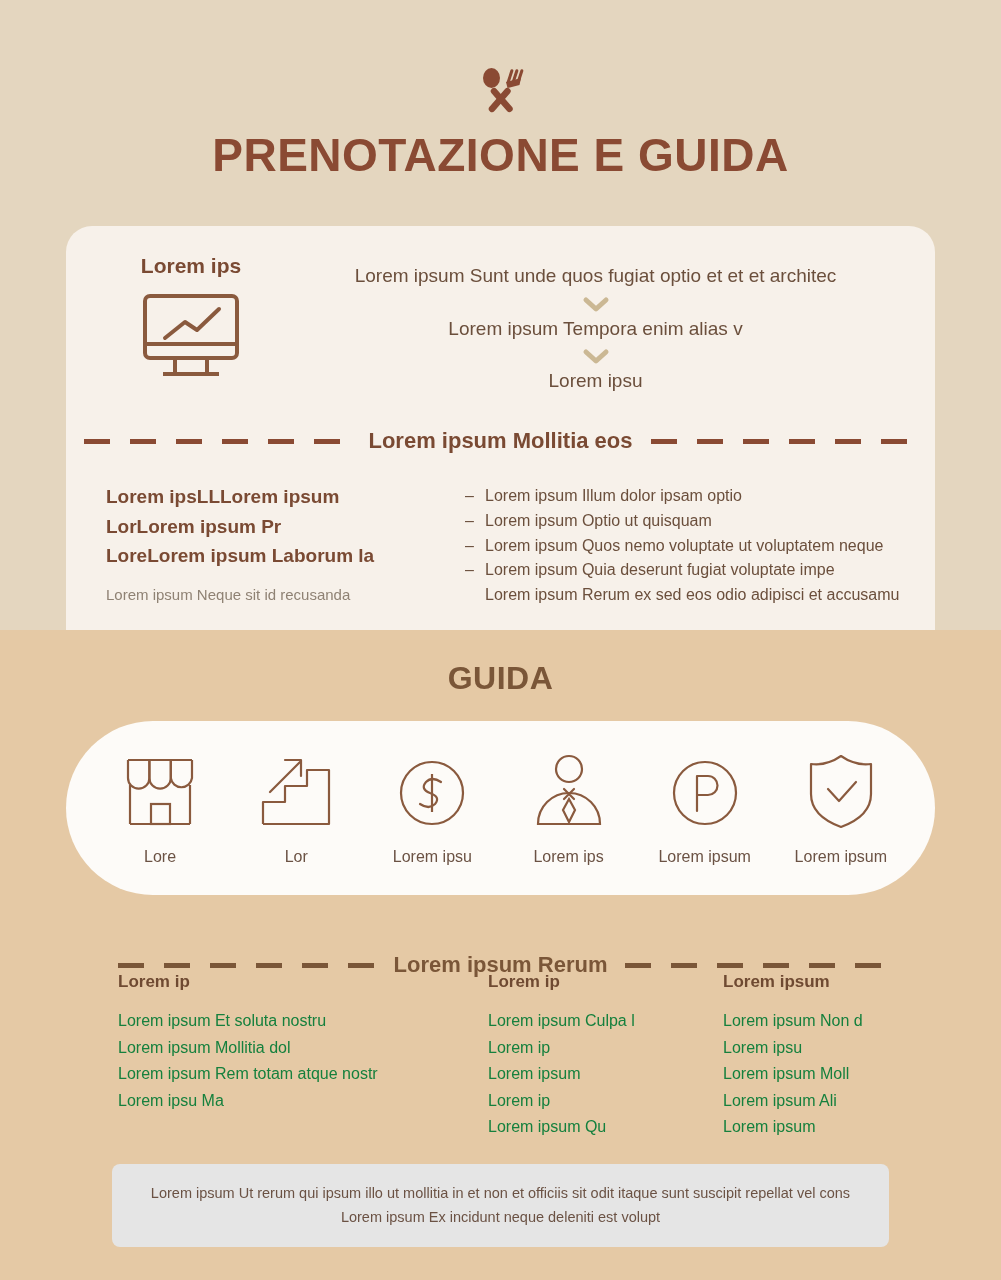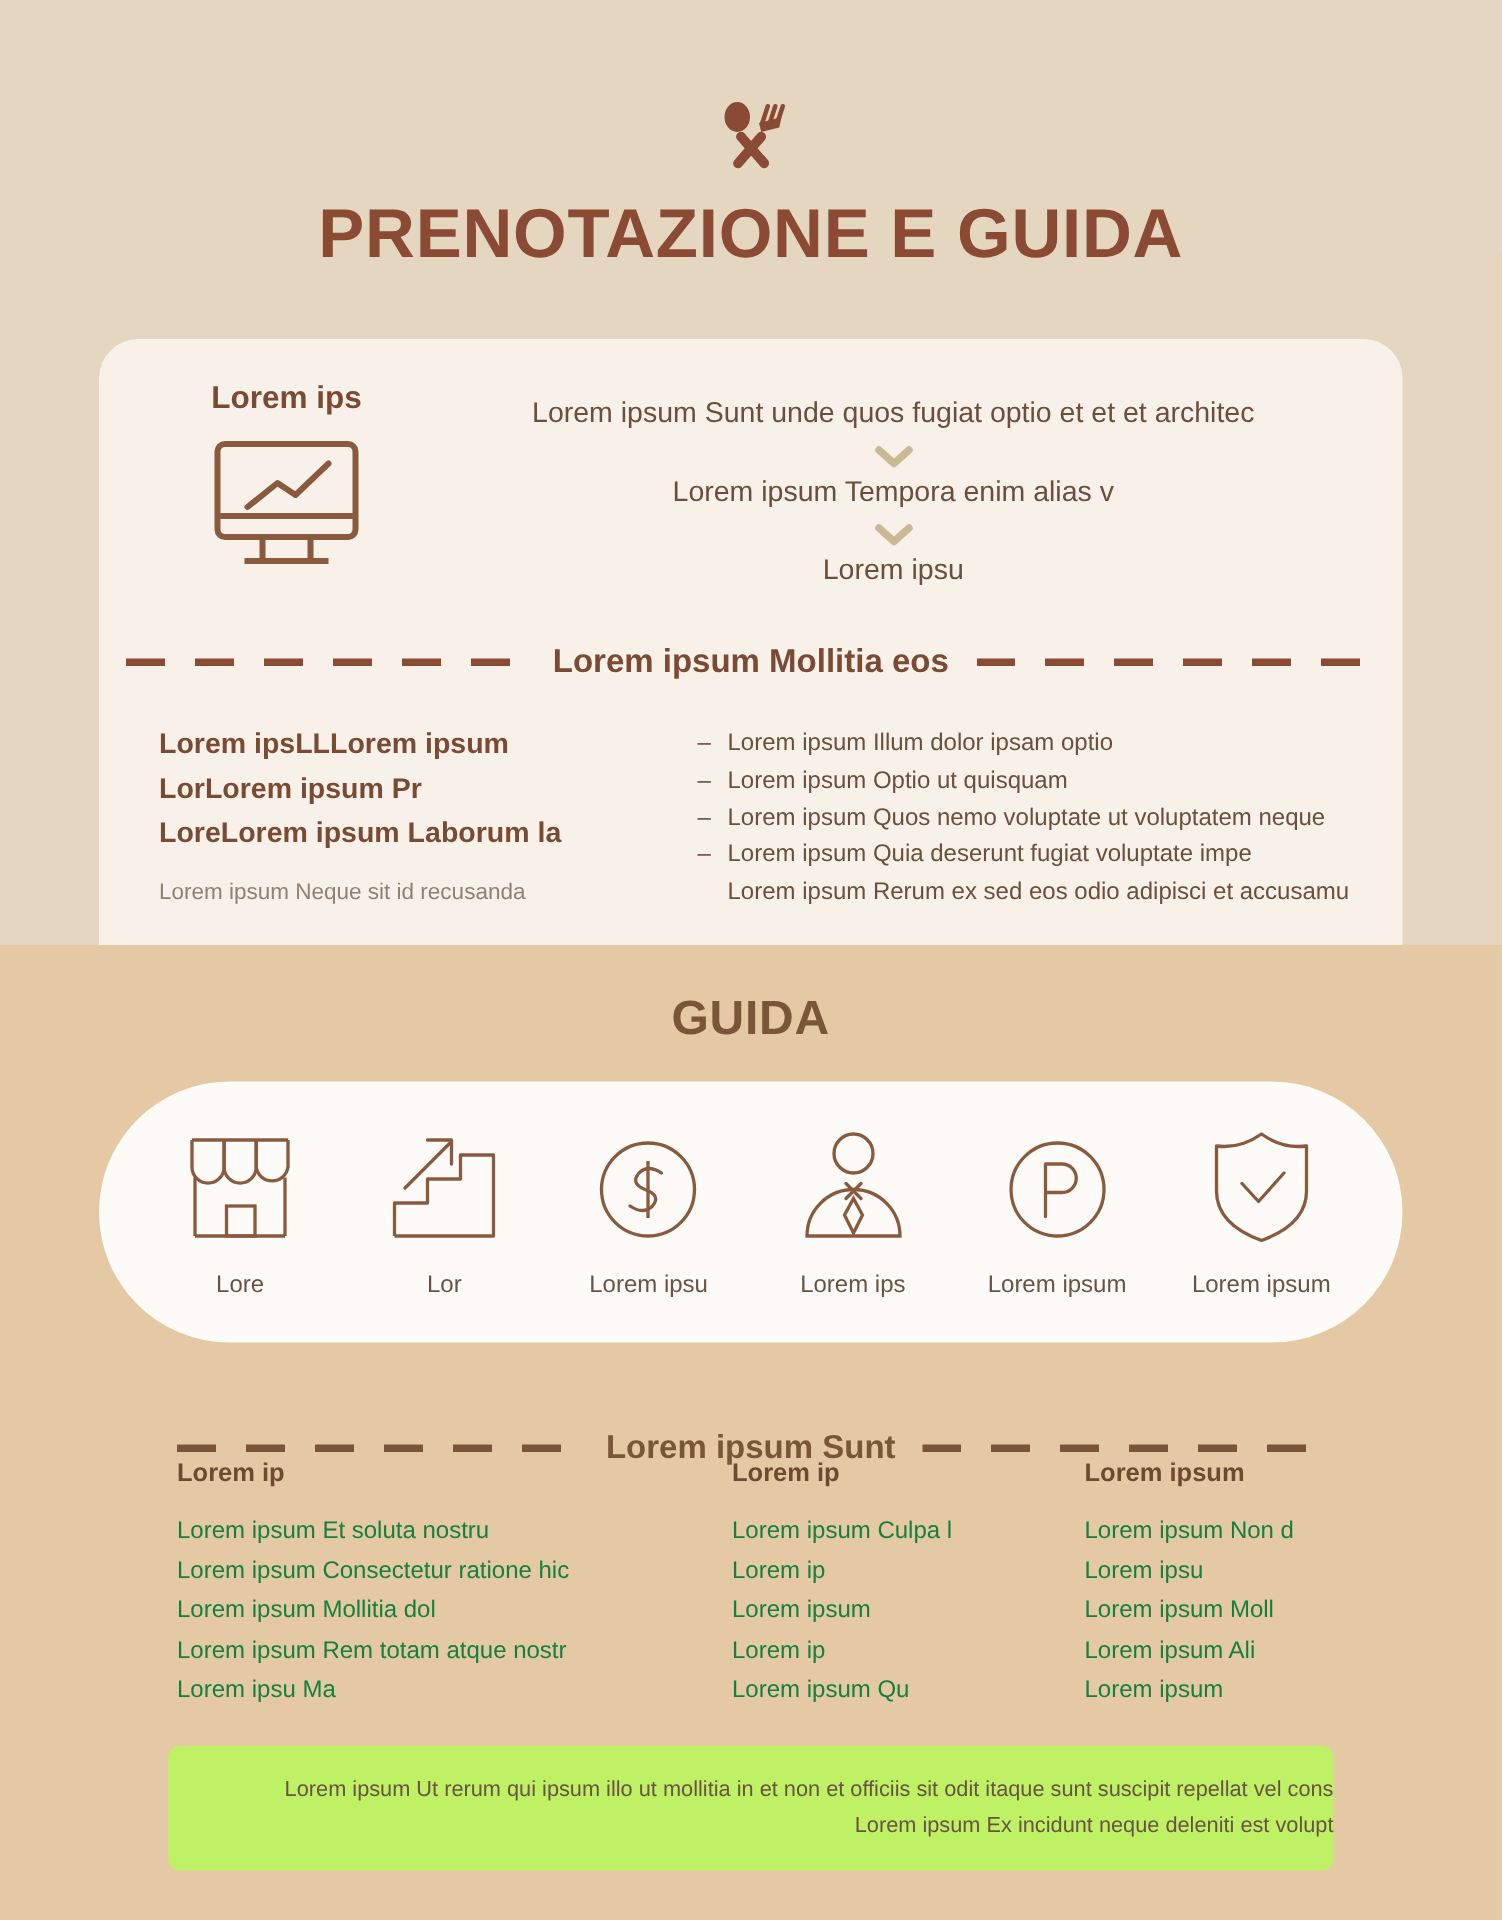--- a/index.html
+++ b/index.html
@@ -125,22 +125,22 @@
   .tri-col:nth-child(3){ width:185px; }
   .tri-col h4{
     font-size:17px; font-weight:bold; color:#6f4a32; margin-bottom:16px;
   }
   .tri-col ul{ list-style:none; }
   .tri-col li{ font-size:16px; color:#15803d; line-height:1.66; }
 
   
   .note-box{
     position:absolute; left:112px; top:1164px; width:777px; height:83px;
-    background:#bef264; border-radius:8px;
-    display:flex; flex-direction:column; align-items:flex-end; justify-content:center;
+    background:#e5e5e5; border-radius:8px;
+    display:flex; flex-direction:column; align-items:center; justify-content:center;
   }
   .note-box p{ font-size:14.5px; color:#6b5244; line-height:1.65; text-align:center; }
 </style>
 </head>
 <body>
 
 <div class="page">
 
   <div class="band-top"></div>
   <div class="band-bottom"></div>
@@ -307,31 +307,30 @@
           <path d="M11 12 q16 2 30 -8 q14 10 30 8 v30 q0 22 -30 33 q-30 -11 -30 -33 Z" stroke-linejoin="round"></path>
           <polyline points="28,37 39,49 56,30" stroke-linecap="round" stroke-linejoin="round"></polyline>
         </svg>
       </div>
       <div class="iconlabel">Lorem ipsum</div>
     </div>
   </div>
 
   <div class="divider light div-bottom">
     <span class="dashline"></span>
-    <span class="dlabel">Lorem ipsum Sunt</span>
+    <span class="dlabel">Lorem ipsum Rerum</span>
     <span class="dashline"></span>
   </div>
 
   <div class="tri">
 
     <div class="tri-col">
       <h4>Lorem ip</h4>
       <ul>
         <li>Lorem ipsum Et soluta nostru</li>
-        <li>Lorem ipsum Consectetur ratione hic</li>
         <li>Lorem ipsum Mollitia dol</li>
         <li>Lorem ipsum Rem totam atque nostr</li>
         <li>Lorem ipsu Ma</li>
       </ul>
     </div>
 
     <div class="tri-col">
       <h4>Lorem ip</h4>
       <ul>
         <li>Lorem ipsum Culpa l</li>

